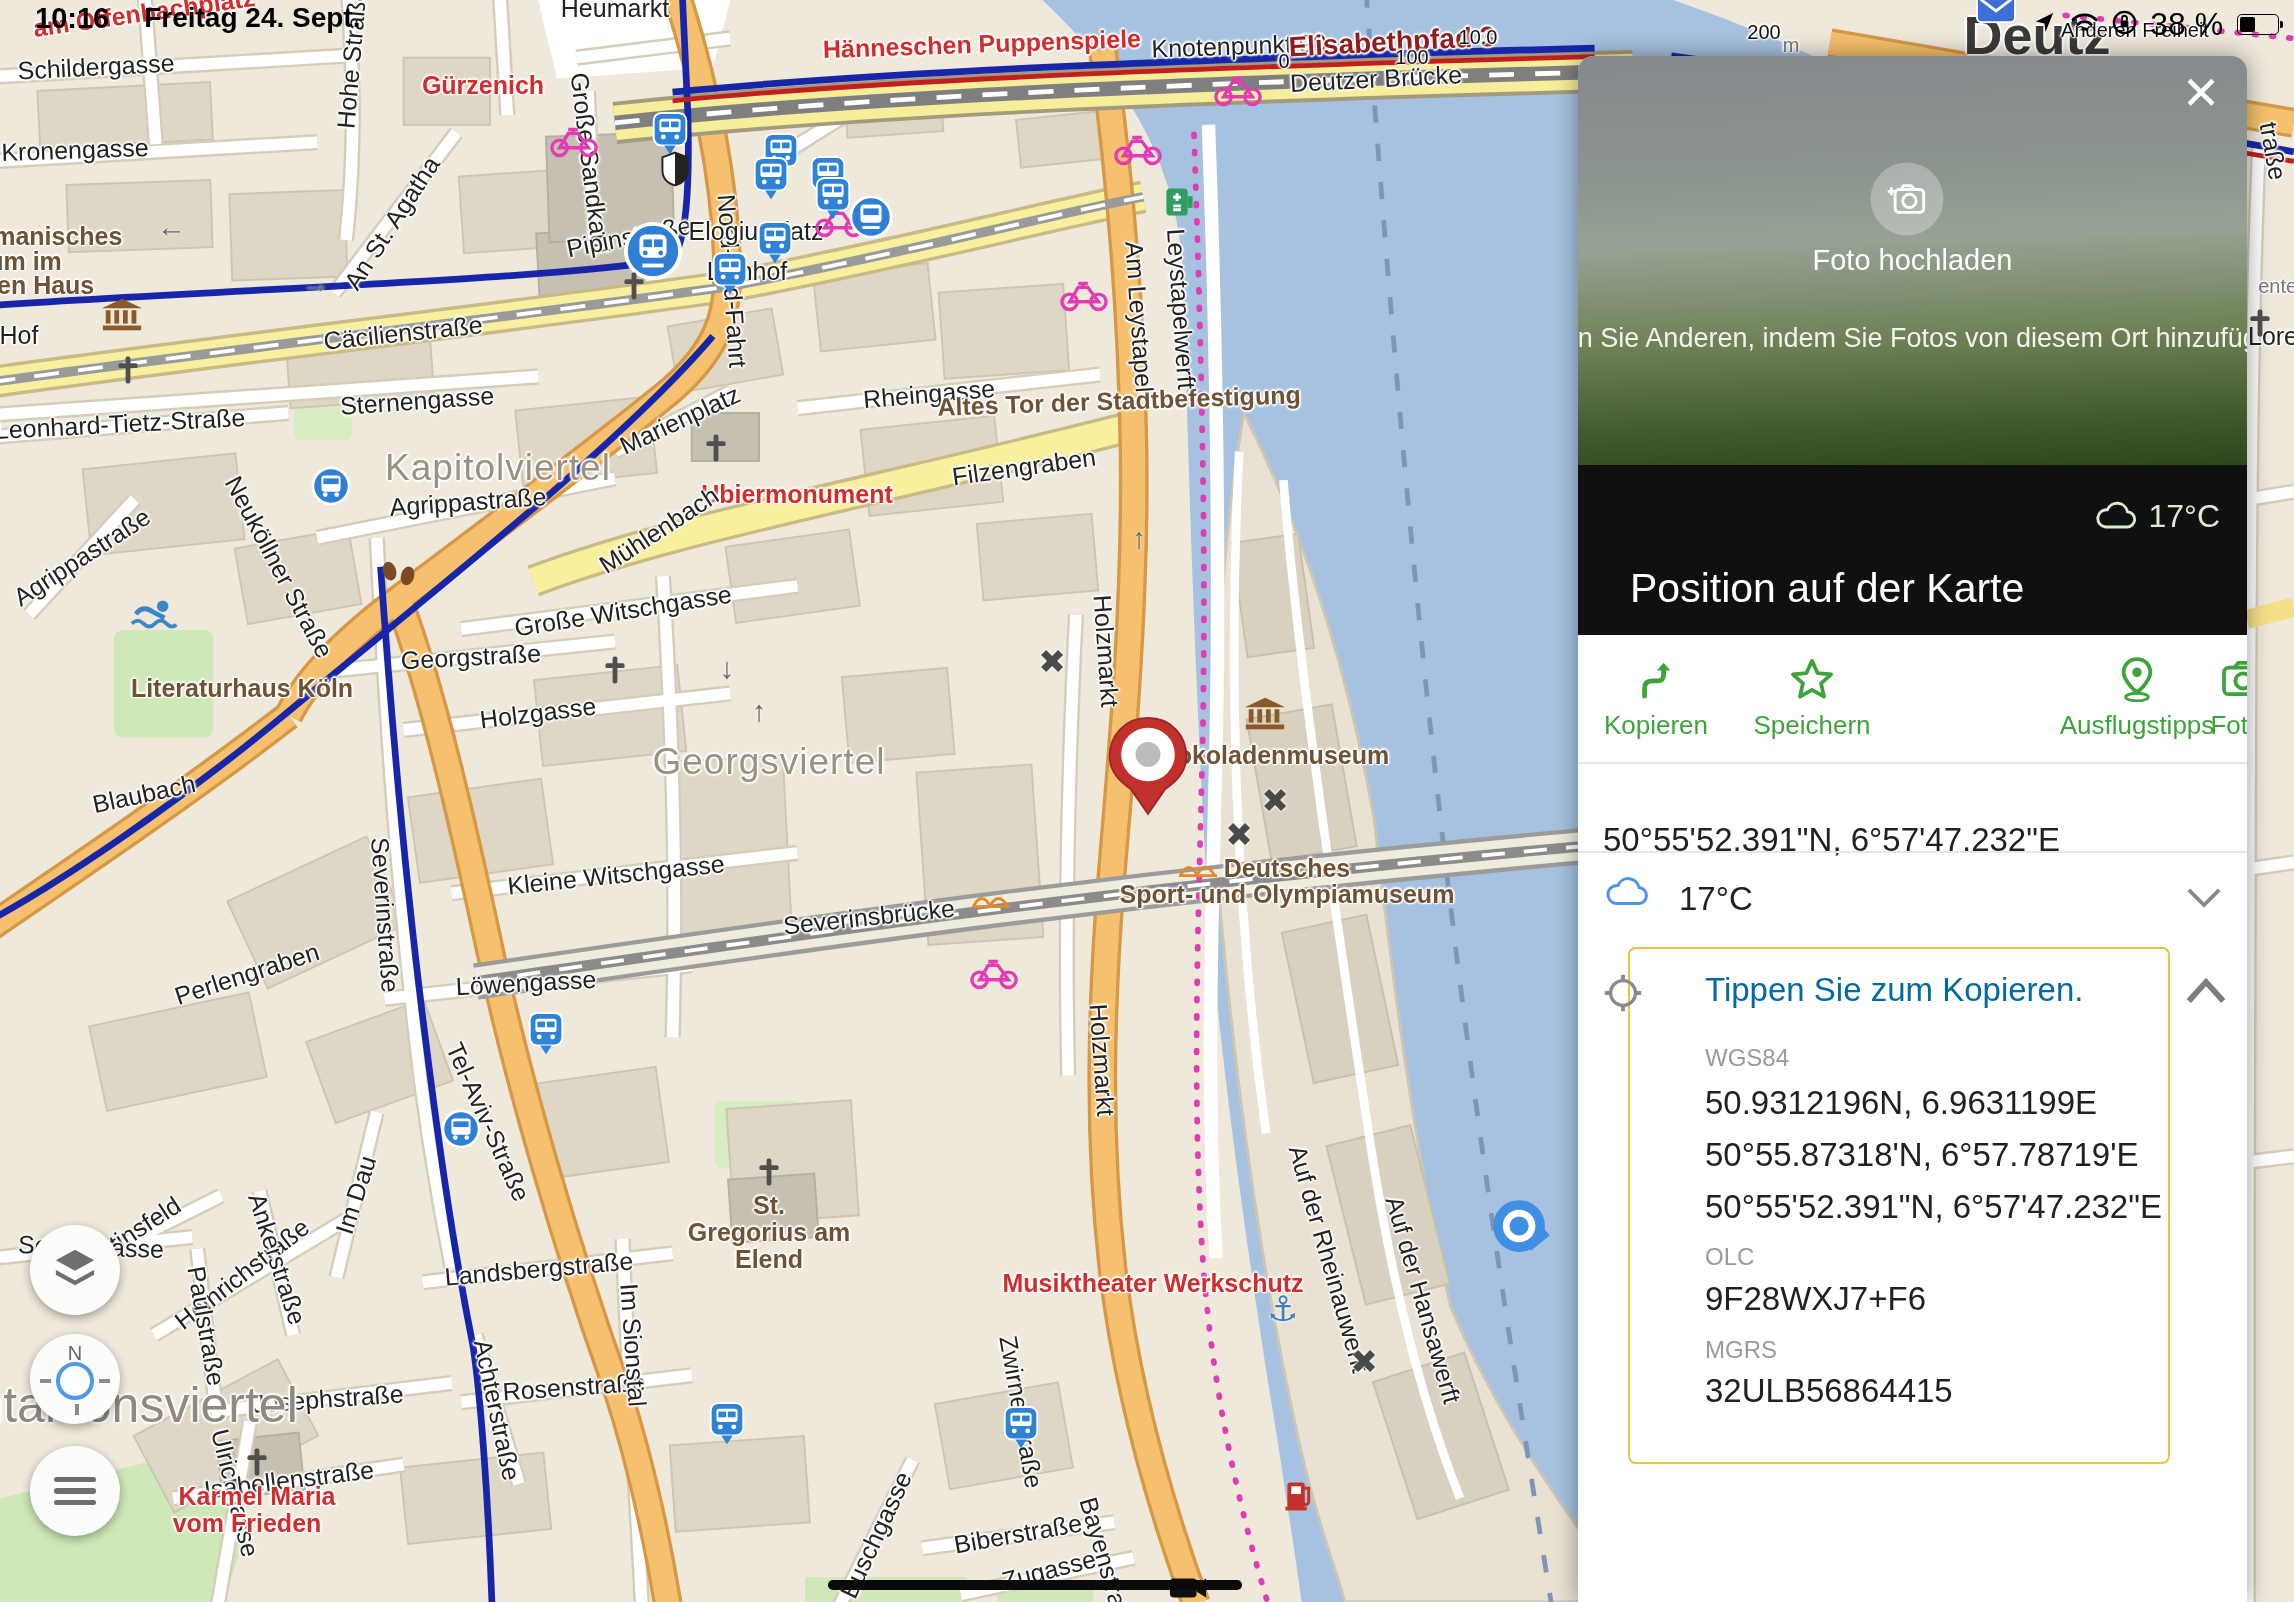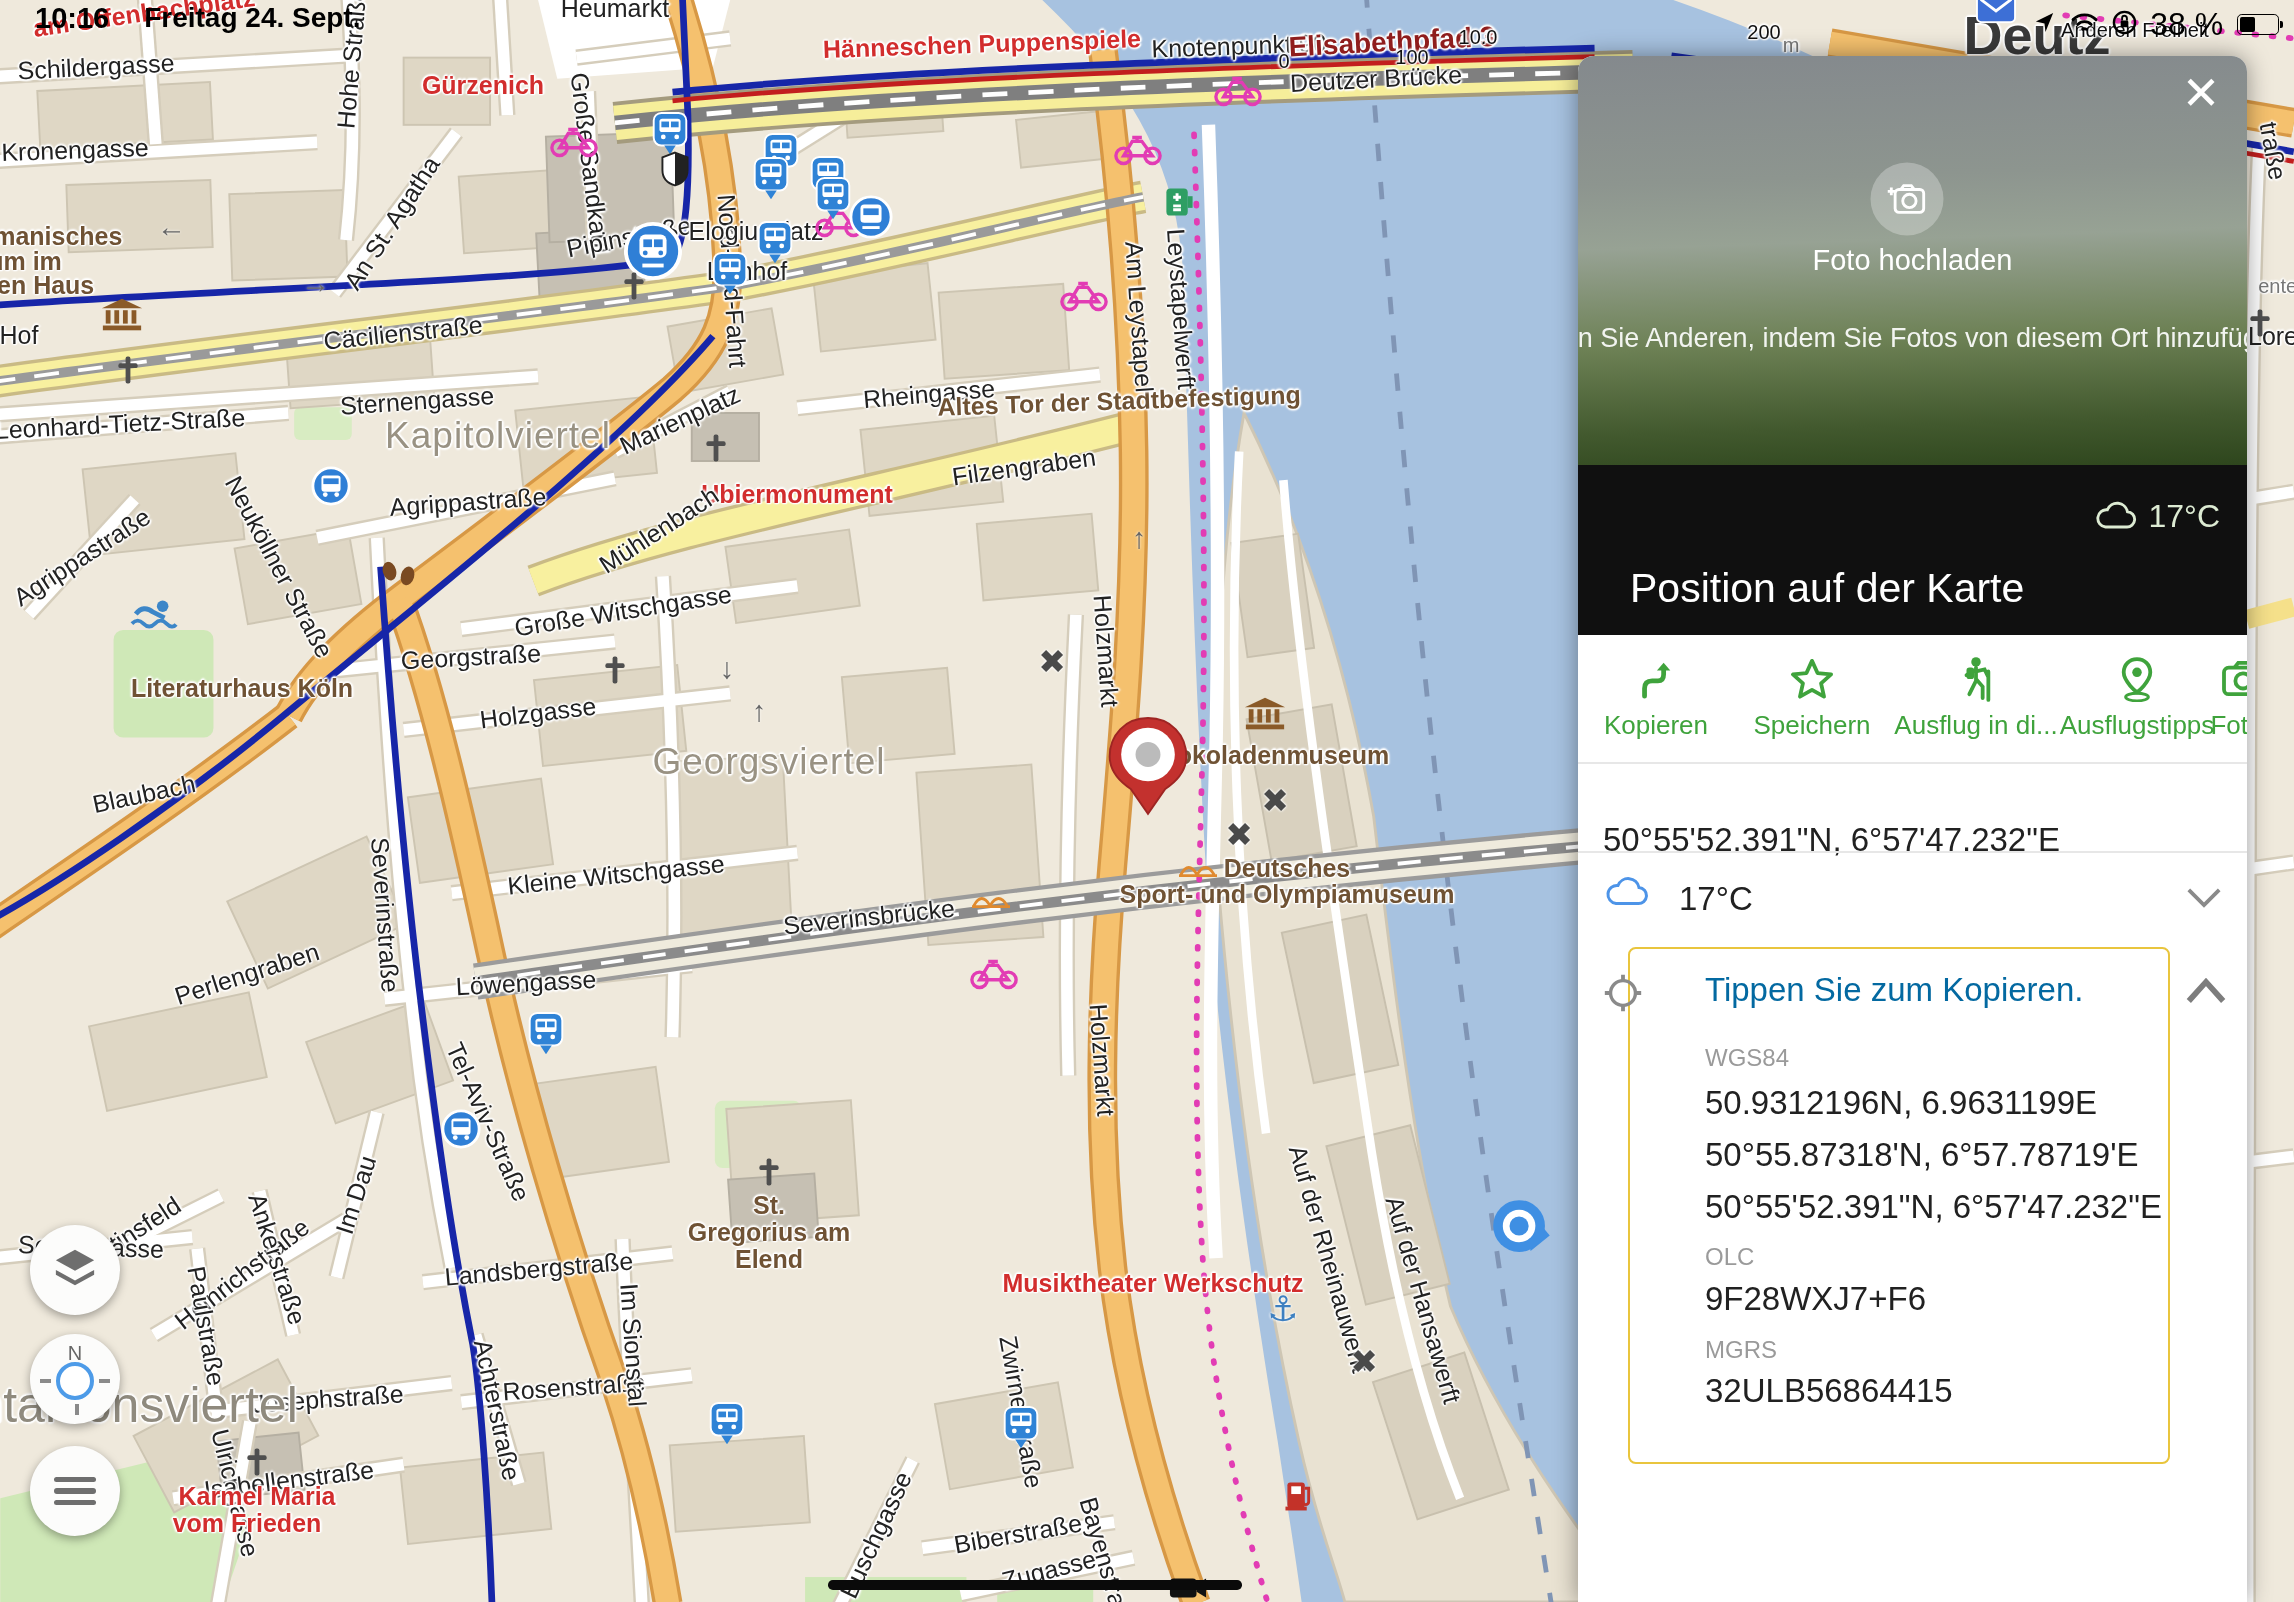--- a/index.html
+++ b/index.html
@@ -314,21 +314,21 @@
       <span class="lb st" style="left: 417px; top: 401px; --r: -4deg;">Sternengasse</span>
       <span class="lb st" style="left: 680px; top: 420px; --r: -25deg;">Marienplatz</span>
       <span class="lb st" style="left: 120px; top: 424px; --r: -3deg;">Leonhard-Tietz-Straße</span>
       <span class="lb st" style="left: 468px; top: 502px; --r: -4deg;">Agrippastraße</span>
       <span class="lb st" style="left: 82px; top: 557px; --r: -33deg;">Agrippastraße</span>
       <span class="lb st" style="left: 929px; top: 394px; --r: -5deg;">Rheingasse</span>
       <span class="lb poi" style="left: 1119px; top: 401px; --r: -2deg;">Altes Tor der Stadtbefestigung</span>
       <span class="lb st" style="left: 1024px; top: 467px; --r: -8deg;">Filzengraben</span>
       <span class="lb red" style="left: 797px; top: 494px; --r: 0deg;">Ubiermonument</span>
       <span class="lb st" style="left: 659px; top: 530px; --r: -33deg;">Mühlenbach</span>
-      <span class="lb district" style="left: 498px; top: 436px; text-align: center; --r: 0deg;">Kapitolviertel</span>
+      <span class="lb district" style="left: 498px; top: 468px; text-align: center; --r: 0deg;">Kapitolviertel</span>
       <span class="lb district" style="left: 769px; top: 762px; --r: 0deg;">Georgsviertel</span>
       <span class="lb st" style="left: 623px; top: 611px; --r: -9deg;">Große Witschgasse</span>
       <span class="lb st" style="left: 471px; top: 657px; --r: -3deg;">Georgstraße</span>
       <span class="lb st" style="left: 538px; top: 713px; --r: -7deg;">Holzgasse</span>
       <span class="lb st" style="left: 616px; top: 875px; --r: -6deg;">Kleine Witschgasse</span>
       <span class="lb st" style="left: 526px; top: 983px; --r: -3deg;">Löwengasse</span>
       <span class="lb st" style="left: 385px; top: 915px; --r: 86deg;">Severinstraße</span>
       <span class="lb st" style="left: 144px; top: 794px; --r: -12deg;">Blaubach</span>
       <span class="lb st" style="left: 279px; top: 567px; --r: 62deg;">Neuköllner Straße</span>
       <span class="lb poi" style="left: 242px; top: 688px; --r: 0deg;">Literaturhaus Köln</span>
@@ -741,30 +741,20 @@
           <div class="albl">Kopieren</div>
         </div>
         <div class="act" style="left: 234px;">
           <div class="aicon">
             <svg width="44" height="42" viewBox="0 0 46 44" fill="none" stroke="#3FA33C" stroke-width="4" stroke-linejoin="round">
               <path d="M23,3 L28.8,15.8 L43,17.2 L32.5,26.6 L35.6,40.5 L23,33.4 L10.4,40.5 L13.5,26.6 L3,17.2 L17.2,15.8 Z"></path>
             </svg>
           </div>
           <div class="albl">Speichern</div>
         </div>
-        <div class="act" style="left: 398px;">
-          <div class="aicon">
-            <svg width="38" height="46" viewBox="0 0 40 48">
-              <circle cx="20" cy="6" r="5" fill="#3FA33C"></circle>
-              <path d="M20,12 L20,26 L13,40 M20,24 L27,32 L27,44 M20,14 L10,20 M20,16 L29,14 L33,22 M33,16 V46" fill="none" stroke="#3FA33C" stroke-width="4" stroke-linecap="round"></path>
-              <rect x="10" y="12" width="8" height="12" rx="3" fill="#3FA33C"></rect>
-            </svg>
-          </div>
-          <div class="albl">Ausflug in di...</div>
-        </div>
         <div class="act" style="left: 559px;">
           <div class="aicon">
             <svg width="38" height="46" viewBox="0 0 40 48">
               <path d="M20,3 C12,3 6,9 6,17 C6,27 20,38 20,38 C20,38 34,27 34,17 C34,9 28,3 20,3 Z" fill="none" stroke="#3FA33C" stroke-width="4"></path>
               <circle cx="20" cy="17" r="5" fill="#3FA33C"></circle>
               <ellipse cx="20" cy="43" rx="12" ry="4" fill="none" stroke="#3FA33C" stroke-width="3"></ellipse>
             </svg>
           </div>
           <div class="albl">Ausflugstipps</div>
         </div>

